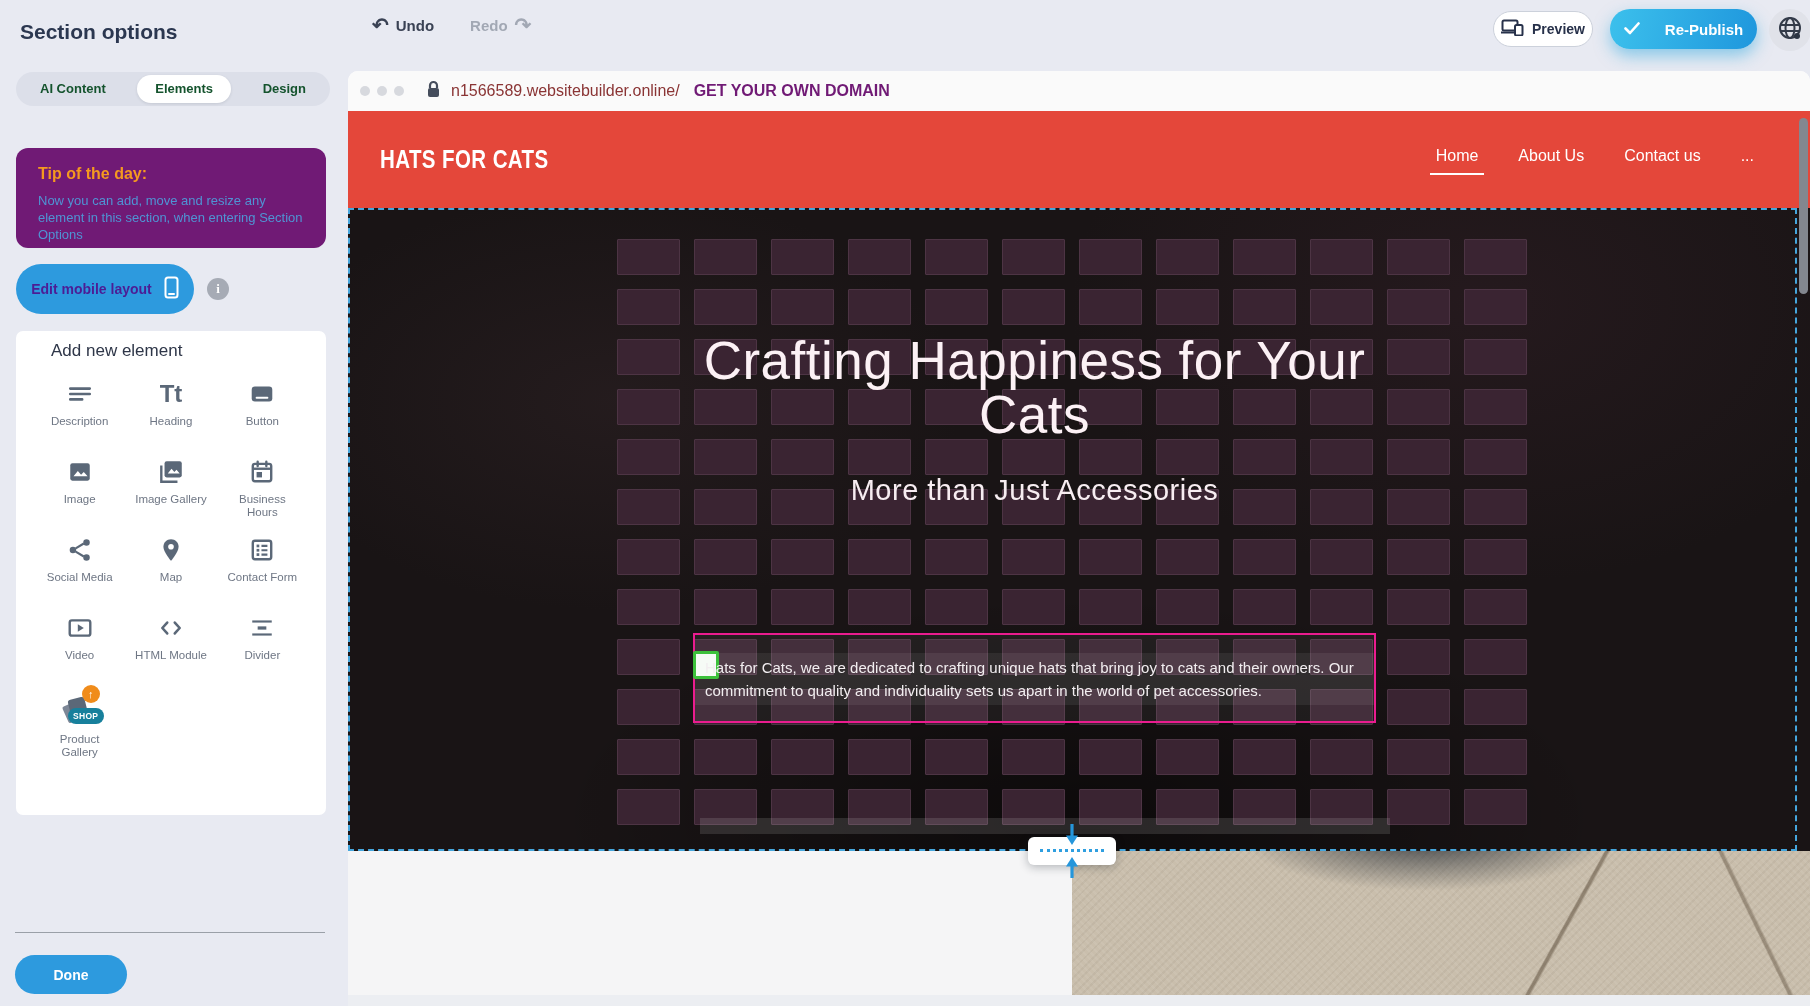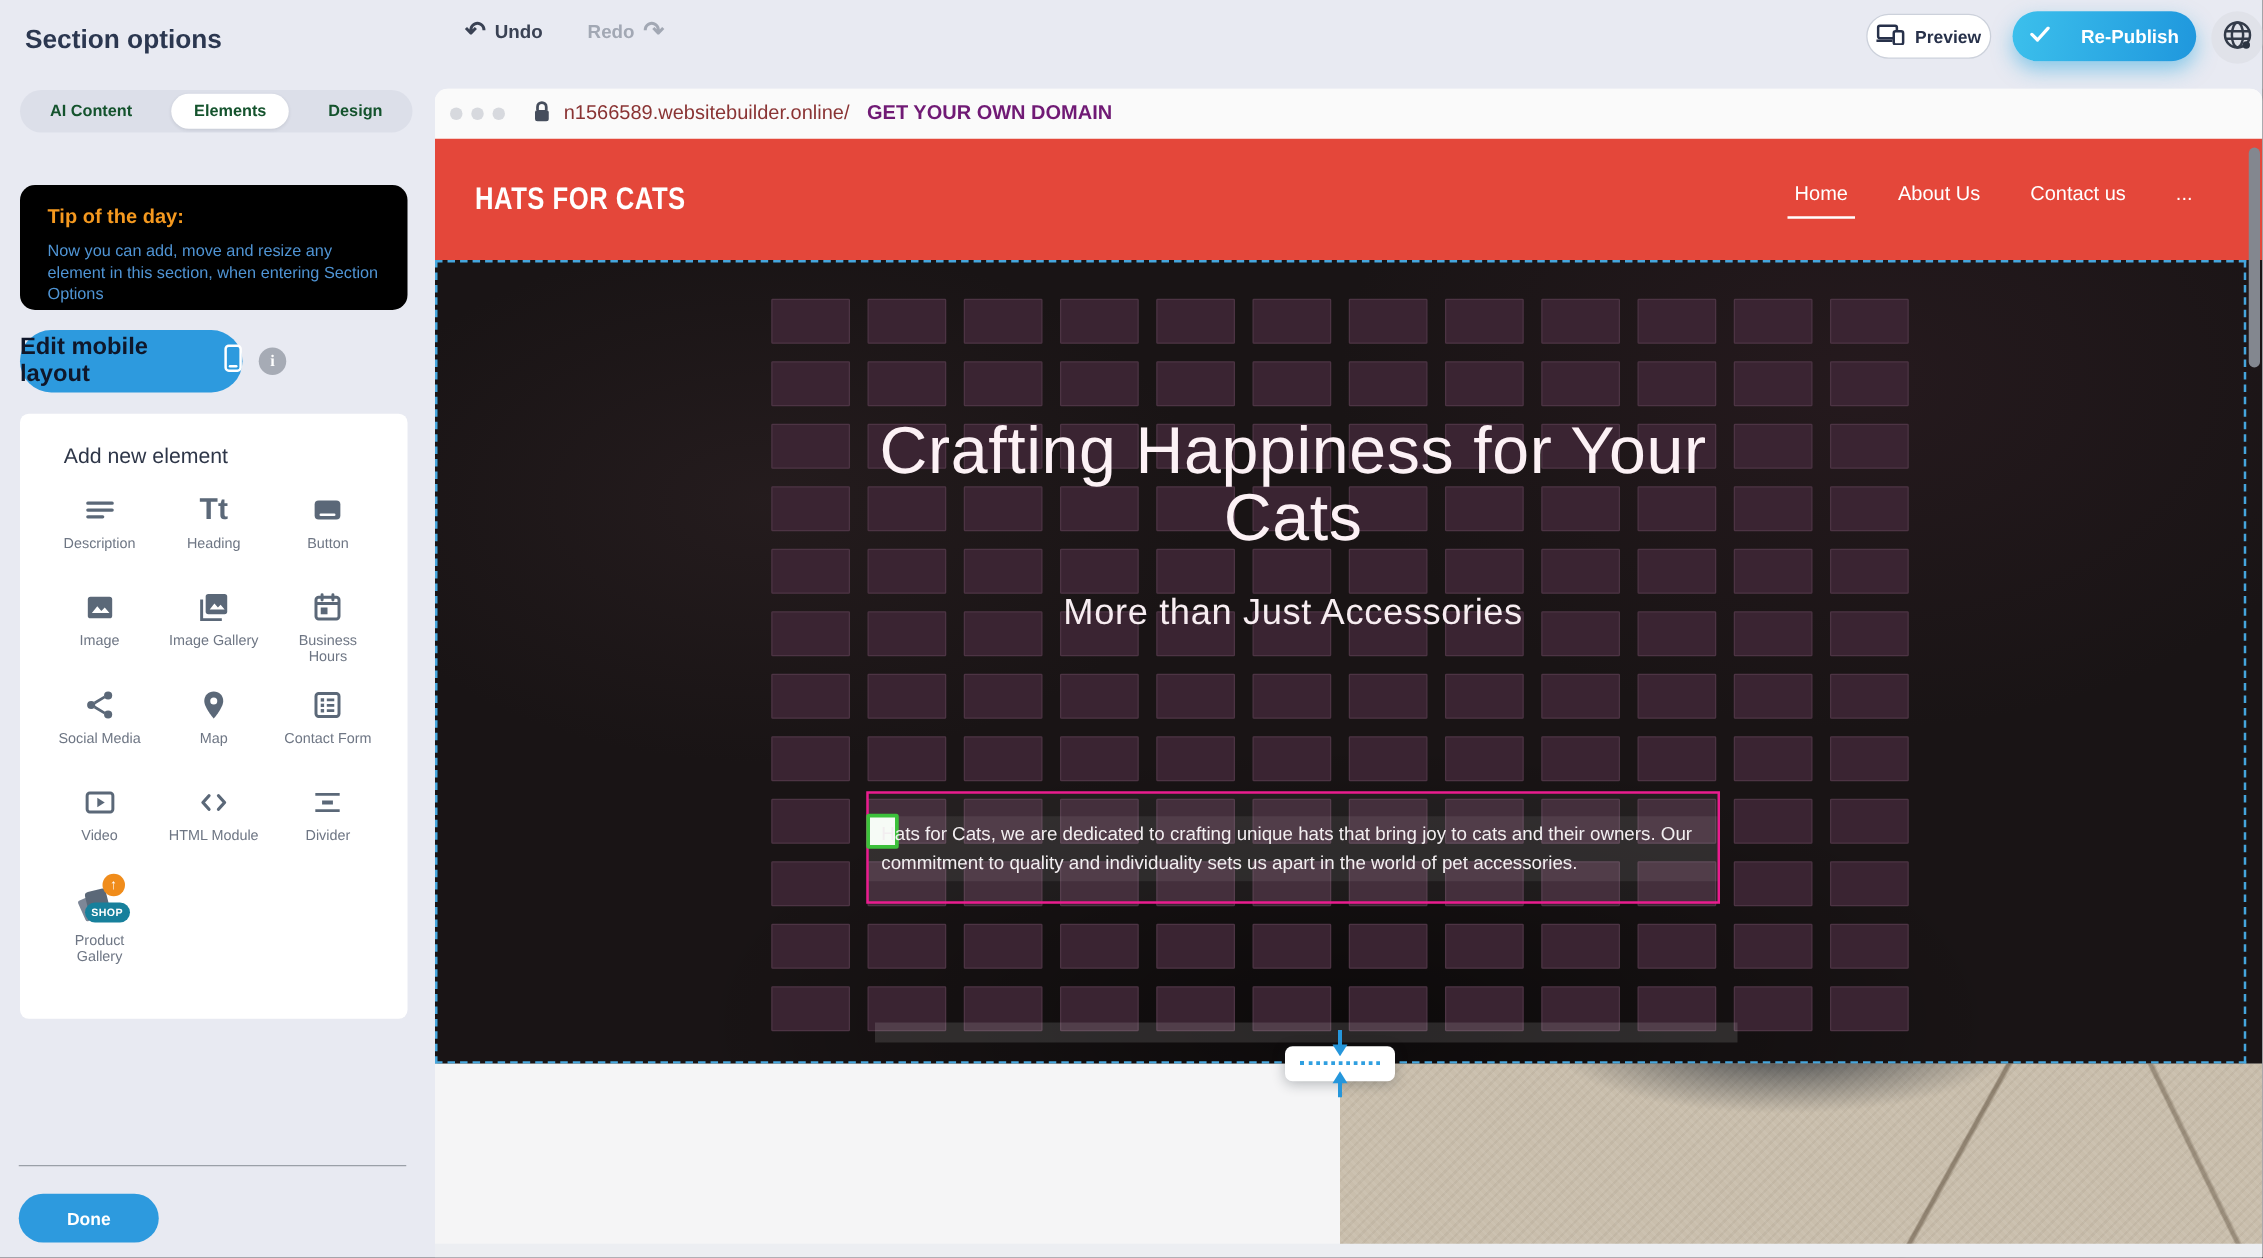--- a/index.html
+++ b/index.html
@@ -23,30 +23,30 @@
     background:#e0e2e9; display:flex; align-items:center; justify-content:center; cursor:pointer; }
 
   
   .sidebar { position:absolute; left:0; top:0; width:348px; height:1006px; background:#e8eaf2; }
   .sb-title { position:absolute; left:20px; top:20px; font-size:21px; font-weight:bold; color:#2b3750; }
   .sb-tabs { position:absolute; left:16px; top:72px; width:314px; height:34px; background:#dcdfe9;
     border-radius:17px; display:flex; align-items:center; justify-content:space-between; padding:0 6px; }
   .sb-tab { font-size:13px; font-weight:bold; color:#14532d; padding:0 18px; height:28px; line-height:28px;
     border-radius:14px; cursor:pointer; white-space:nowrap; }
   .sb-tab.active { background:#fff; box-shadow:0 1px 3px rgba(30,40,60,.12); }
-  .tip-card { position:absolute; left:16px; top:148px; width:310px; height:100px; background:#000000; border-radius:12px; padding:17px 22px; }
+  .tip-card { position:absolute; left:16px; top:148px; width:310px; height:100px; background:#701a75; border-radius:12px; padding:17px 22px; }
   .tip-title { font-size:16px; font-weight:bold; color:#f5991f; margin-bottom:9px; }
   .tip-body { font-size:13px; line-height:17px; color:#4f94d4; }
   .edit-mobile-btn { position:absolute; left:16px; top:264px; width:178px; height:50px; border-radius:25px;
-    background:#2d9ade; color:#0f172a; font-size:19px; font-weight:bold; display:flex; align-items:center;
+    background:#2d9ade; color:#4c1d95; font-size:14px; font-weight:bold; display:flex; align-items:center;
     justify-content:center; gap:12px; cursor:pointer; }
   .info-btn { position:absolute; left:207px; top:278px; width:22px; height:22px; border-radius:50%;
     background:#a6abb5; color:#fff; font-size:13px; font-weight:bold; font-family:"Liberation Serif",serif;
     display:flex; align-items:center; justify-content:center; cursor:pointer; }
-  .add-card { position:absolute; left:16px; top:331px; width:310px; height:484px; background:#fff; border-radius:7px; padding:24px 18px; }
+  .add-card { position:absolute; left:16px; top:331px; width:310px; height:484px; background:#fff; border-radius:7px; padding:10px 18px; }
   .add-title { font-size:17px; color:#2e3648; margin-left:17px; margin-bottom:18px; }
   .el-grid { display:grid; grid-template-columns:repeat(3,1fr); row-gap:14px; }
   .el-item { display:flex; flex-direction:column; align-items:center; gap:6px; cursor:pointer; min-height:64px; }
   .el-icon { width:30px; height:30px; display:flex; align-items:center; justify-content:center; }
   .el-label { font-size:11.5px; line-height:13px; color:#6e7684; text-align:center; max-width:76px; }
   .tt-glyph { font-size:24px; font-weight:bold; color:#5b6878; line-height:1; }
   .sb-divider { position:absolute; left:15px; top:932px; width:310px; height:1px; background:#9aa0a8; }
   .done-btn { position:absolute; left:15px; top:955px; width:112px; height:39px; border-radius:20px;
     background:#2d9ade; color:#fff; font-size:14px; font-weight:bold; display:flex; align-items:center; justify-content:center; cursor:pointer; }
 

